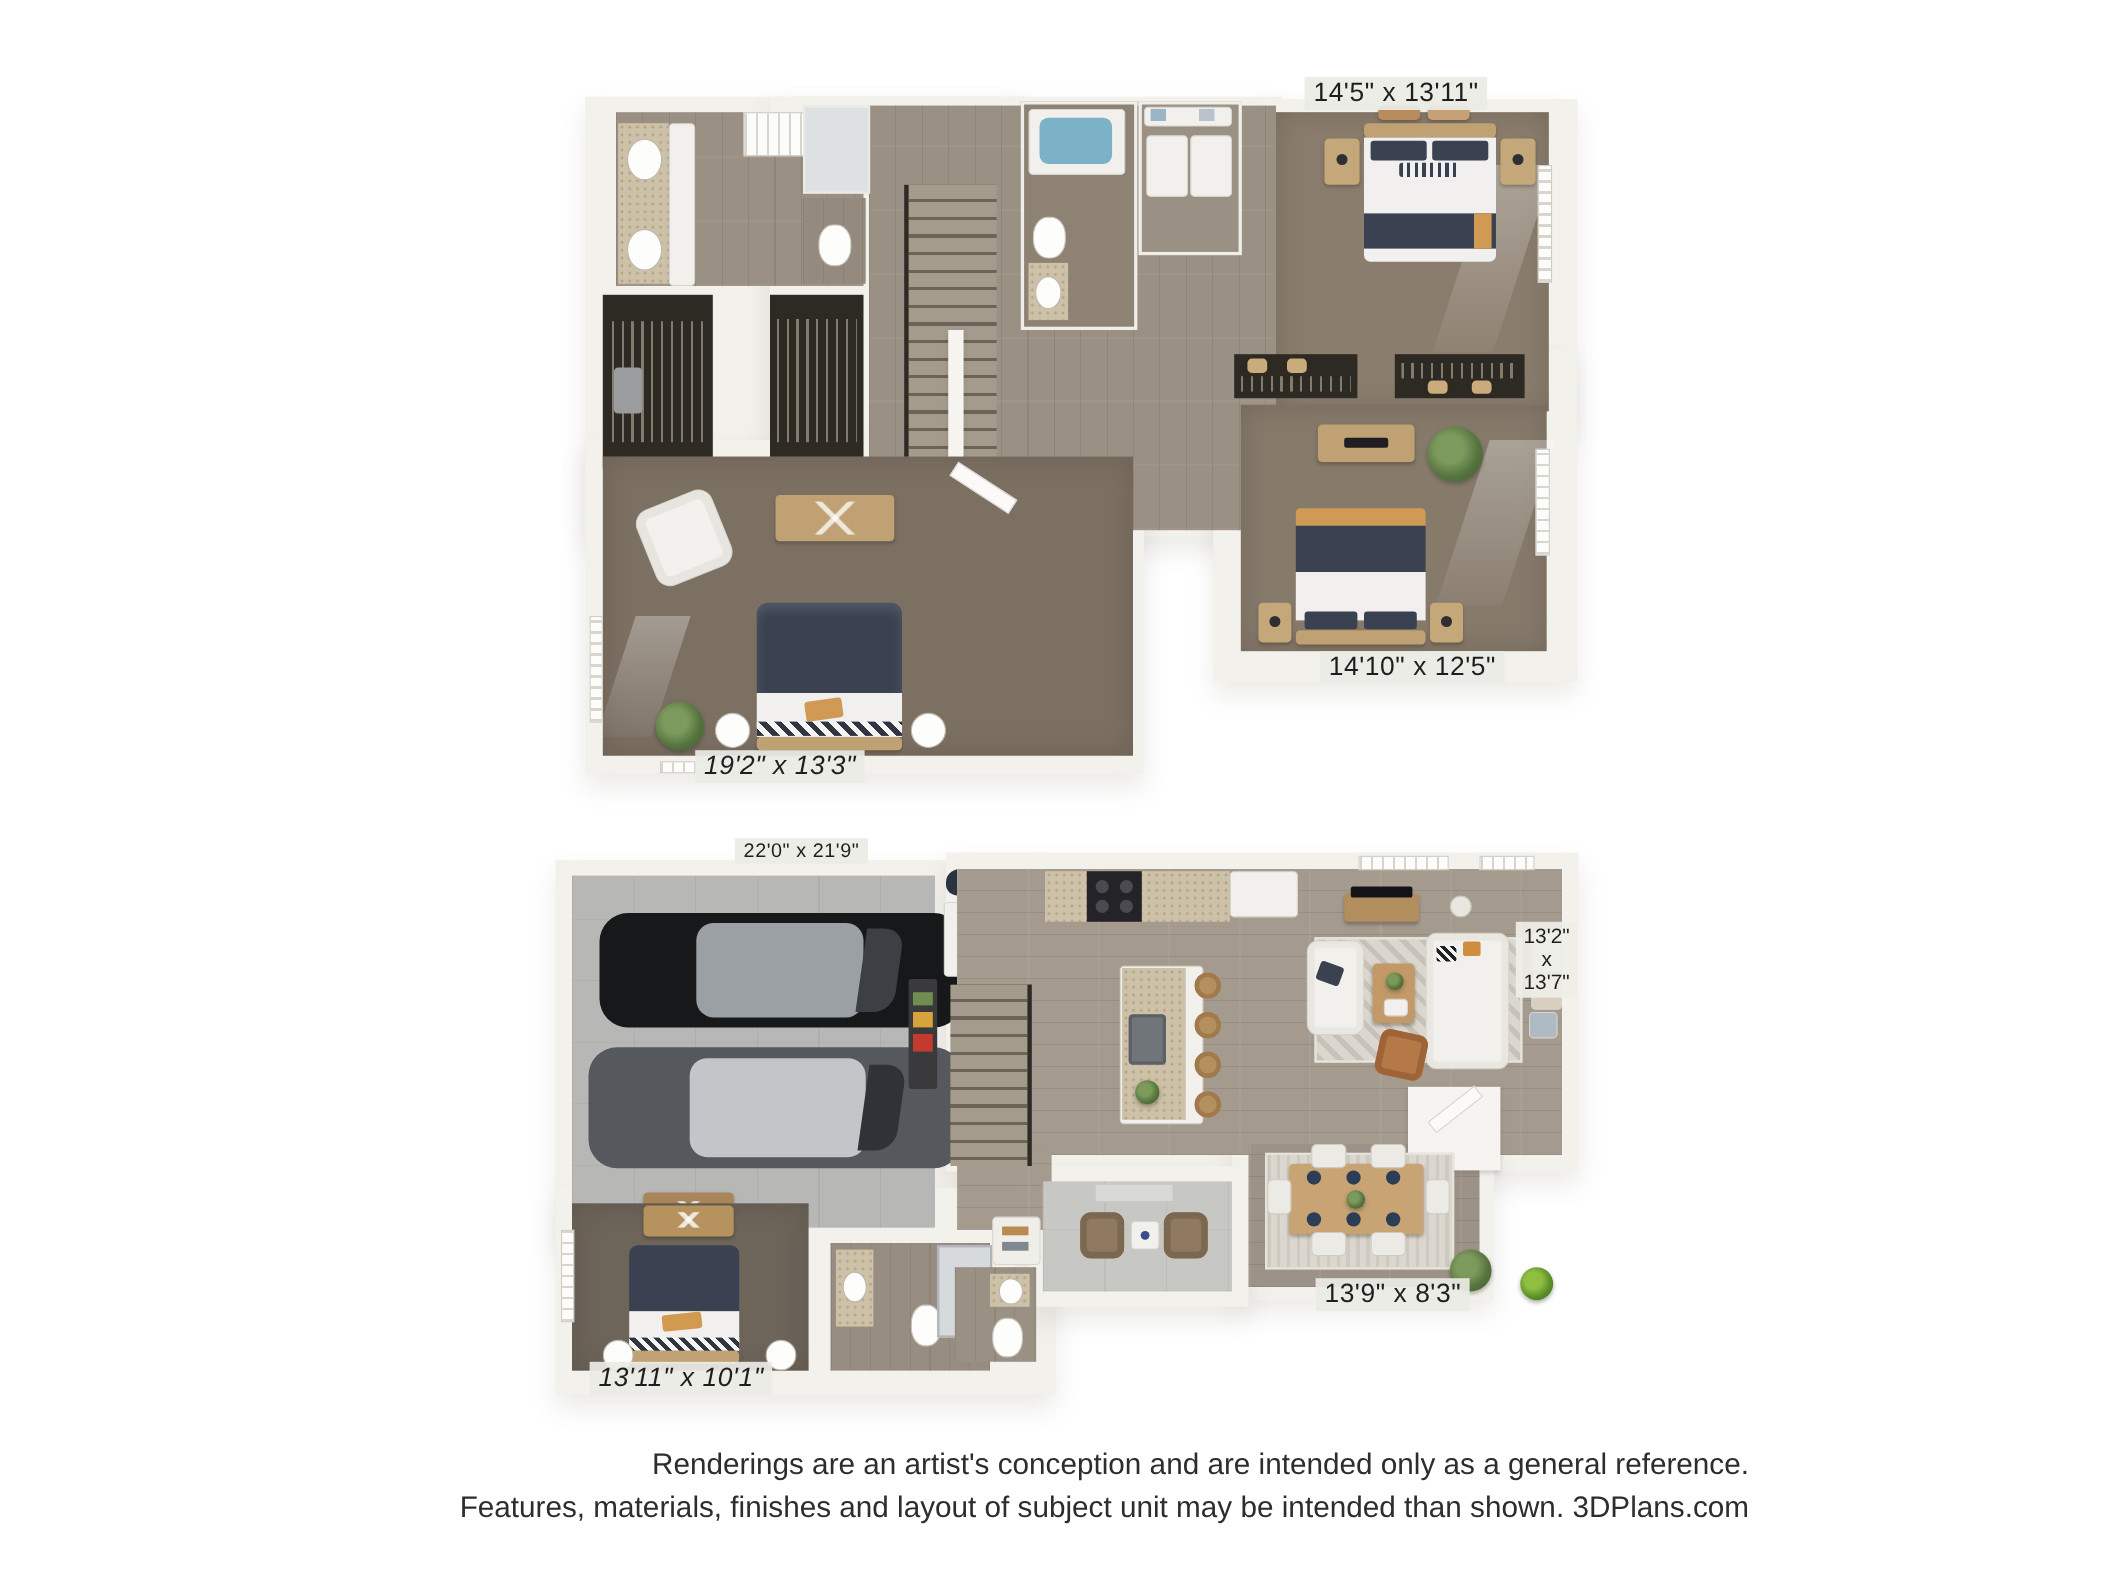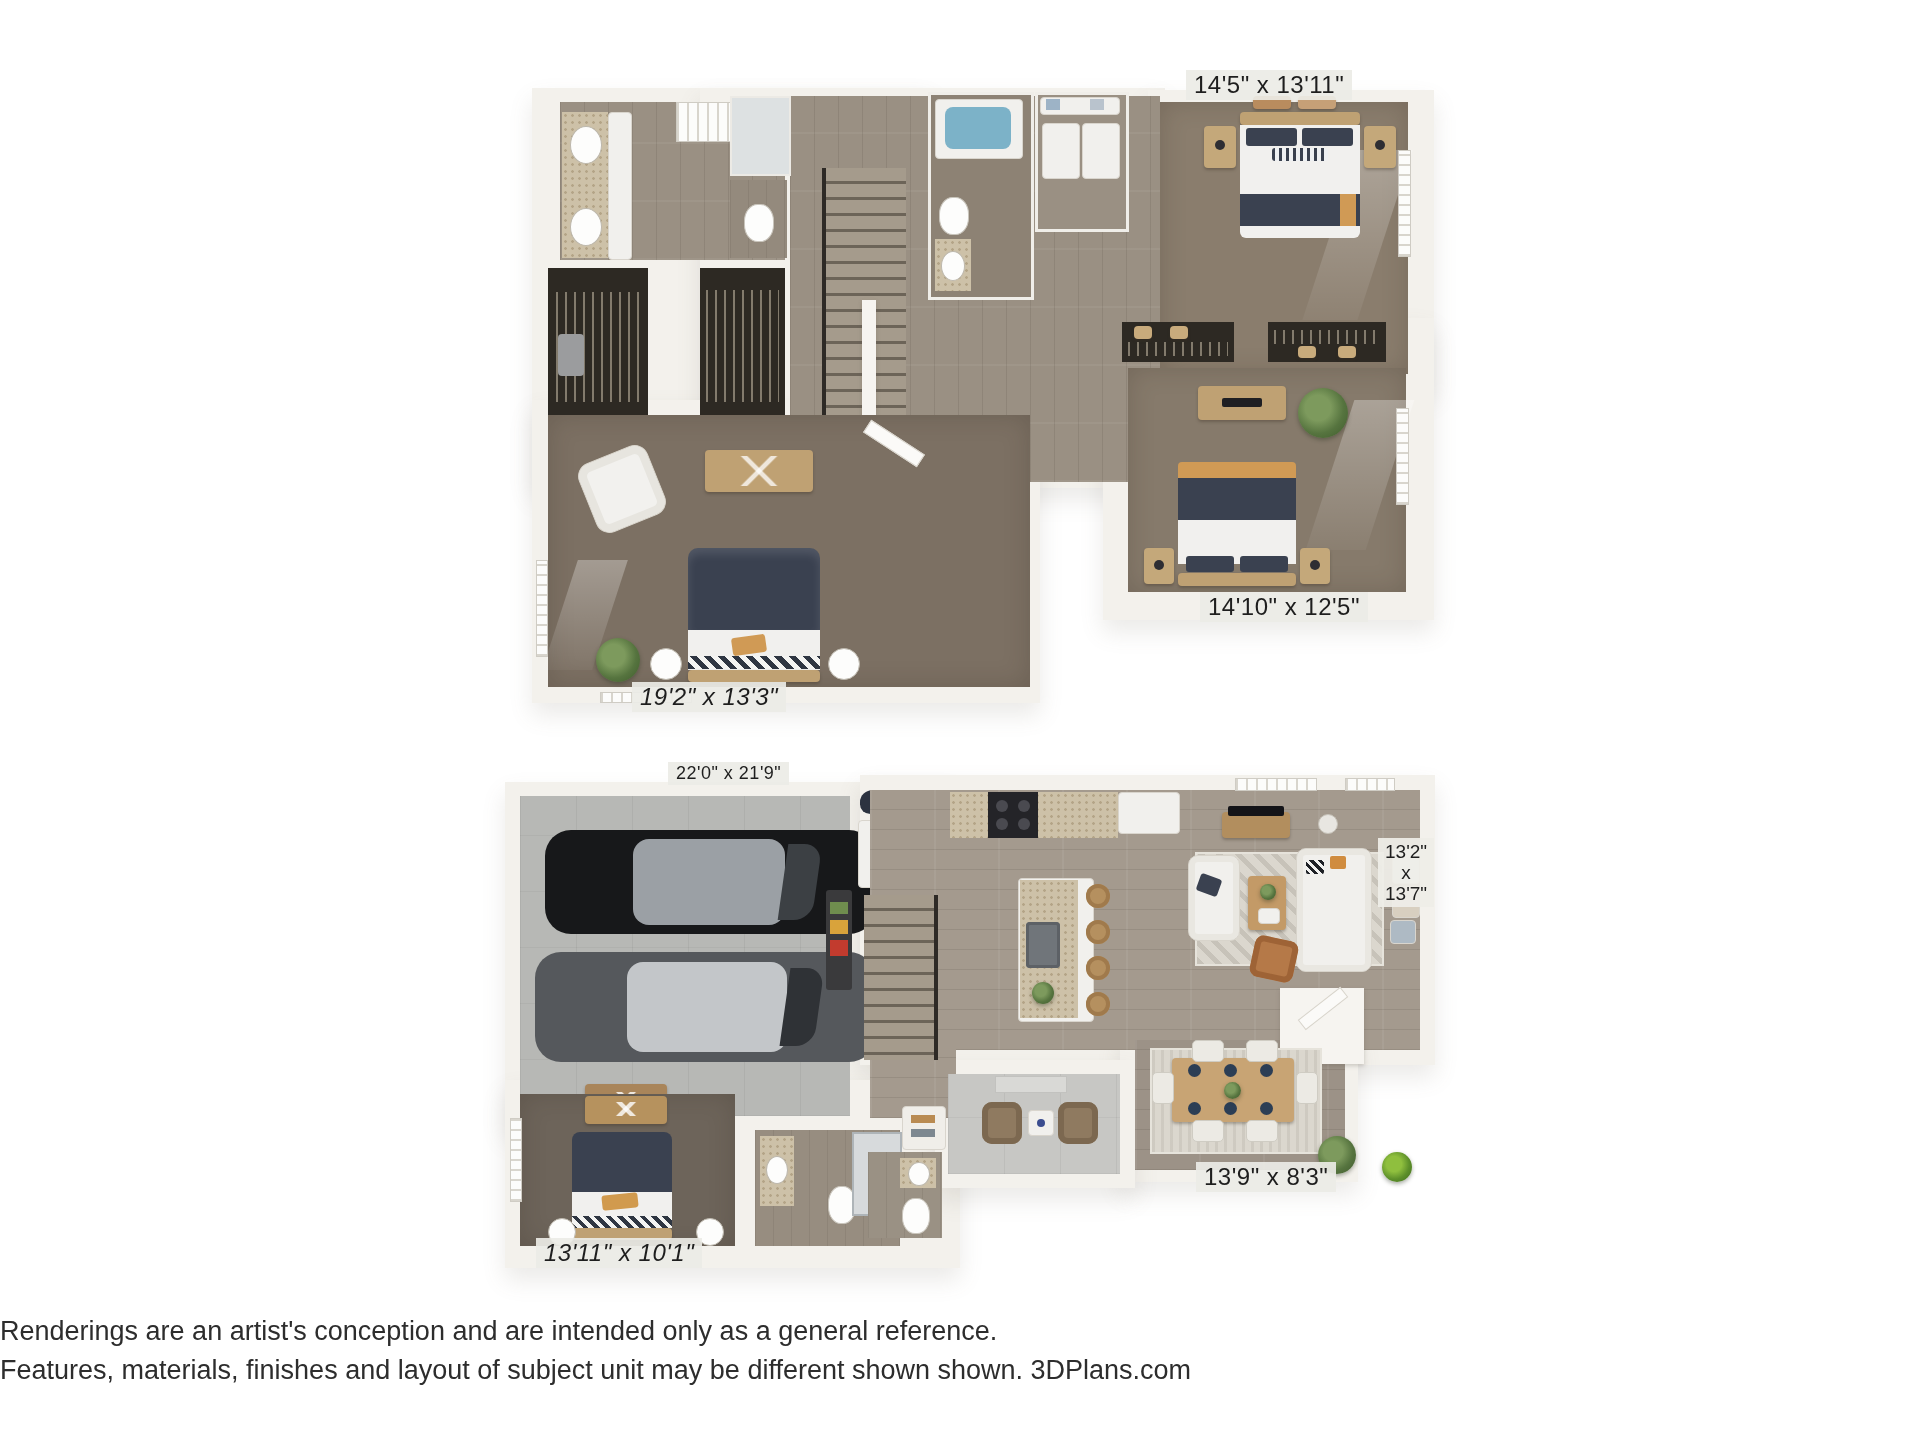--- a/index.html
+++ b/index.html
@@ -50,21 +50,21 @@
   .stool{position:absolute;width:24px;height:24px;border-radius:50%;background:#b5905f;box-shadow:inset 0 0 0 4px #a07a4c;}
   .chair-w{position:absolute;background:#eceae4;border:1px solid #cfccc3;border-radius:5px;}
   .lampdot{position:absolute;width:10px;height:10px;border-radius:50%;background:#2e2e33;}
   
   .dim{position:absolute;background:rgba(236,235,230,.92);color:#1e1e1e;
     font-size:24px;padding:1px 8px;white-space:nowrap;letter-spacing:.5px;}
   .dim.it{font-style:italic;}
   .dim.sm{font-size:18px;}
   .dim-stack{position:absolute;background:rgba(238,237,232,.94);color:#1e1e1e;font-size:19px;
     text-align:center;line-height:21px;padding:3px 7px;}
-  .disclaimer{position:absolute;left:0;width:1590px;text-align:left;color:#2d2d2d;font-size:27px;line-height:39px;}
+  .disclaimer{position:absolute;left:0;width:1590px;text-align:right;color:#2d2d2d;font-size:27px;line-height:39px;}
   .disclaimer p{margin:0;}
 </style>
 </head>
 <body>
 
 <div id="canvas">
 
   <section>
 
     <div class="wall" style="left:532px;top:88px;width:400px;height:400px"></div>
@@ -334,16 +334,16 @@
       <div>13'2"</div>
       <div>x</div>
       <div>13'7"</div>
     </div>
     <div class="dim" style="left:1196px;top:1162px">13'9" x 8'3"</div>
     <div class="dim it" style="left:536px;top:1238px">13'11" x 10'1"</div>
   </section>
 
   <footer class="disclaimer" style="top:1312px">
     <p>Renderings are an artist's conception and are intended only as a general reference.</p>
-    <p>Features, materials, finishes and layout of subject unit may be different shown shown. 3DPlans.com</p>
+    <p>Features, materials, finishes and layout of subject unit may be intended than shown. 3DPlans.com</p>
   </footer>
 
 </div>
 
 </body></html>

